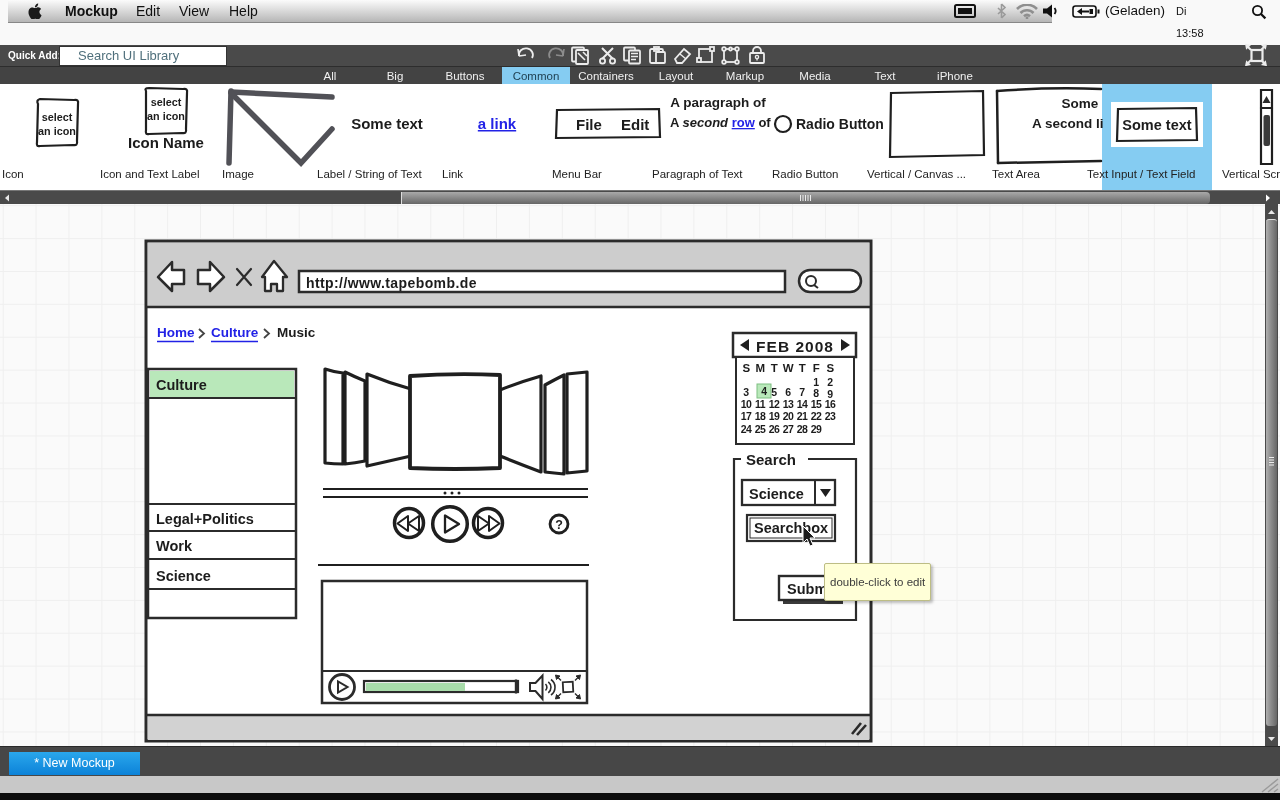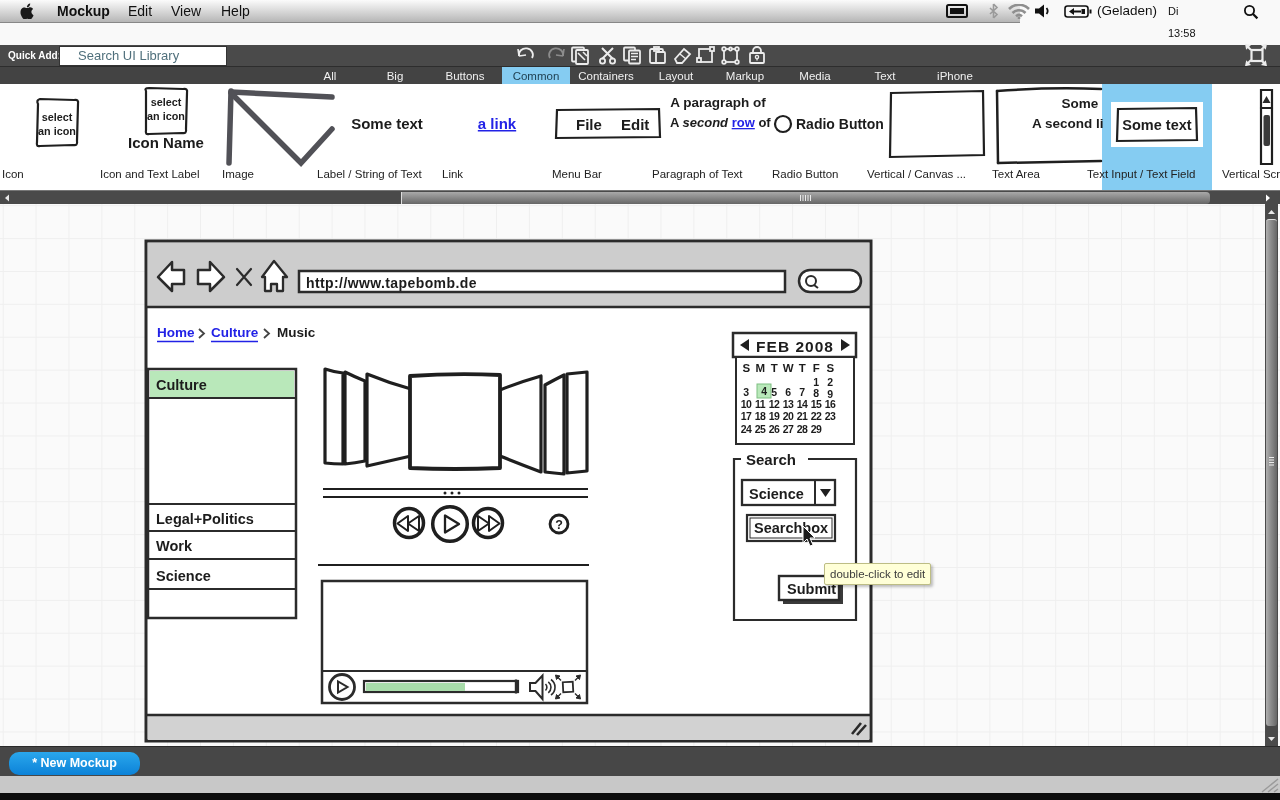--- a/index.html
+++ b/index.html
@@ -1,19 +1,19 @@
 <!DOCTYPE html>
 <html><head>
 <meta charset="utf-8">
 <style>
 html,body{margin:0;padding:0;}
 #app{position:relative;width:1280px;height:800px;overflow:hidden;background:#f9f9f9;font-family:"Liberation Sans",sans-serif;}
 .abs{position:absolute;}
 
-#menubar{left:0;top:0;width:1020px;height:22px;background:linear-gradient(#fbfbfb,#d2d2d2 60%,#b6b6b6);border-bottom:1px solid #888;color:#111;}
+#menubar{left:8px;top:0;width:1020px;height:22px;background:linear-gradient(#fbfbfb,#d2d2d2 60%,#b6b6b6);border-bottom:1px solid #888;color:#111;padding-left:24px;}
 #menubar .mi{position:absolute;top:0;height:22px;line-height:22px;font-size:14px;}
 
 #titlebar{left:0;top:23px;width:1280px;height:21px;background:linear-gradient(#e3e3e3,#c3c3c3 45%,#a3a3a3);border-top:1px solid #f5f5f5;border-bottom:1px solid #5f5f5f;}
 #title{position:absolute;left:0;right:0;top:3px;text-align:center;font-size:13px;font-weight:bold;color:#1a1a1a;}
 .tl{position:absolute;top:3px;width:11.5px;height:11.5px;border-radius:50%;background:radial-gradient(circle at 50% 22%,#ffffff,#ccd1d8 45%,#a8aeb9 75%,#c8cdd4);border:1.6px solid #3f4654;}
 
 #toolbar{left:0;top:45px;width:1280px;height:21px;background:#4a4a4a;}
 #qa{position:absolute;left:8px;top:5px;color:#fff;font-size:10px;font-weight:bold;}
 #qin{position:absolute;left:59px;top:1px;width:148px;height:18px;background:#fff;border:1px solid #333;font-size:13px;color:#50707c;line-height:18px;padding-left:18px;}
 
@@ -29,24 +29,24 @@
 #hthumb{position:absolute;left:401px;top:1px;width:808px;height:12px;background:linear-gradient(#a9a9a9,#8b8b8b 45%,#666);border-radius:0 4px 4px 0;border-left:1px solid #ddd;}
 
 #canvas{left:0;top:204px;width:1280px;height:544px;background:#fafafa;
 background-image:linear-gradient(to right,#efefef 1px,transparent 1px),linear-gradient(to bottom,#efefef 1px,transparent 1px);
 background-size:32.9px 32.9px;background-position:2.7px 1.2px;}
 
 #vscroll{left:1265px;top:204px;width:13px;height:544px;background:#4a4a4a;}
 #vthumb{position:absolute;left:1px;top:15px;width:11px;height:506px;background:linear-gradient(to right,#b0b0b0,#8b8b8b 45%,#666);border-radius:3px;border-top:1px solid #ddd;}
 
 #botbar{left:0;top:746px;width:1280px;height:30px;background:#474747;border-top:1px solid #2a2a2a;}
-#newtab{position:absolute;left:9px;top:5px;width:131px;height:23px;background:linear-gradient(#2aa7ec,#0c82d8);border-radius:10px;color:#fff;font-size:12.5px;font-weight:bold;text-align:center;line-height:23px;}
+#newtab{position:absolute;left:9px;top:5px;width:131px;height:23px;background:linear-gradient(#2aa7ec,#0c82d8);border-radius:0;color:#fff;font-size:12.5px;font-weight:normal;text-align:center;line-height:23px;}
 #grey{left:0;top:776px;width:1280px;height:17px;background:#c8c8c8;}
 #black{left:0;top:793px;width:1280px;height:7px;background:#0c0c0c;}
-#tooltip{left:824px;top:563px;white-space:nowrap;height:20px;background:#ffffd7;border:1px solid #bdbd85;border-radius:2px;box-shadow:2px 2px 3px rgba(0,0,0,0.25);font-size:11.5px;color:#3c3c3c;line-height:20px;padding:0 5px;}
+#tooltip{left:824px;top:563px;white-space:nowrap;height:20px;background:#ffffd7;border:1px solid #bdbd85;border-radius:2px;box-shadow:2px 2px 3px rgba(0,0,0,0.25);font-size:11.5px;color:#3c3c3c;line-height:20px;padding:8px 5px;}
 </style>
 </head>
 <body>
 <div id="app">
   <div id="menubar" class="abs">
     <svg class="abs" style="left:19px;top:3px" width="15" height="16" viewBox="0 0 15 15">
         <path fill="#1a1a1a" d="M11.182.008C11.148-.03 9.923.023 8.857 1.18c-1.066 1.156-.902 2.482-.878 2.516.024.034 1.52.087 2.475-1.258.955-1.345.762-2.391.728-2.43zm3.314 11.733c-.048-.096-2.325-1.234-2.113-3.422.212-2.189 1.675-2.789 1.698-2.854.023-.065-.597-.79-1.254-1.157a3.692 3.692 0 0 0-1.563-.434c-.108-.003-.483-.095-1.254.116-.508.139-1.653.589-1.968.607-.316.018-1.256-.522-2.267-.665-.647-.125-1.333.131-1.824.328-.49.196-1.422.754-2.074 2.237-.652 1.482-.311 3.83-.067 4.56.244.729.625 1.924 1.273 2.796.576.984 1.34 1.667 1.659 1.899.319.232 1.219.386 1.843.067.502-.308 1.408-.485 1.766-.472.357.013 1.061.154 1.782.539.571.197 1.111.115 1.652-.105.541-.221 1.324-1.059 2.238-2.758.347-.79.505-1.217.473-1.282z"></path>
       </svg>
     <div class="mi" style="left:57px;font-weight:bold">Mockup</div>
     <div class="mi" style="left:128px">Edit</div>

